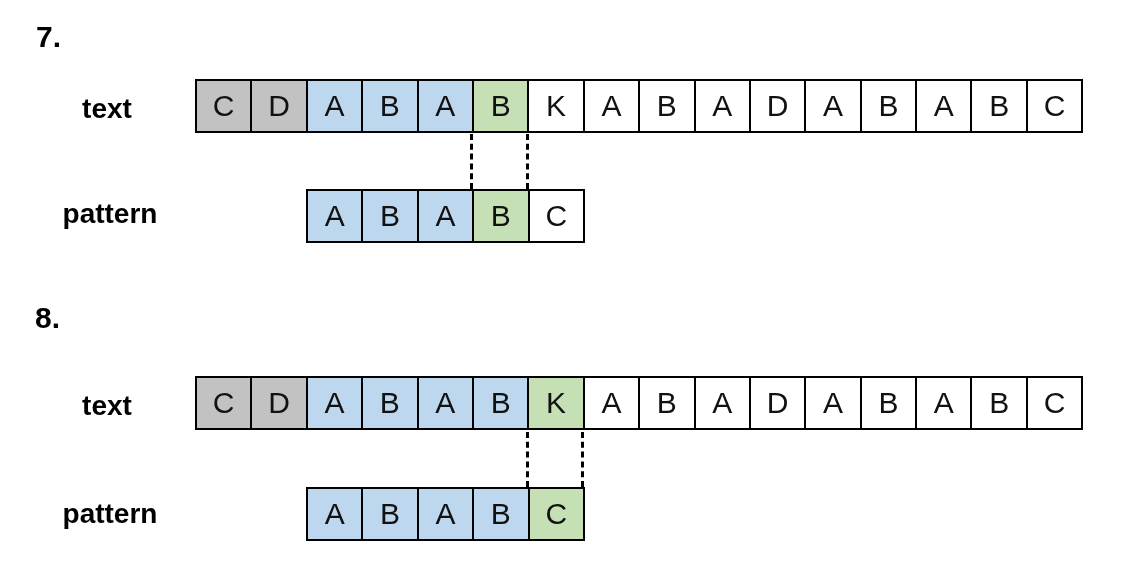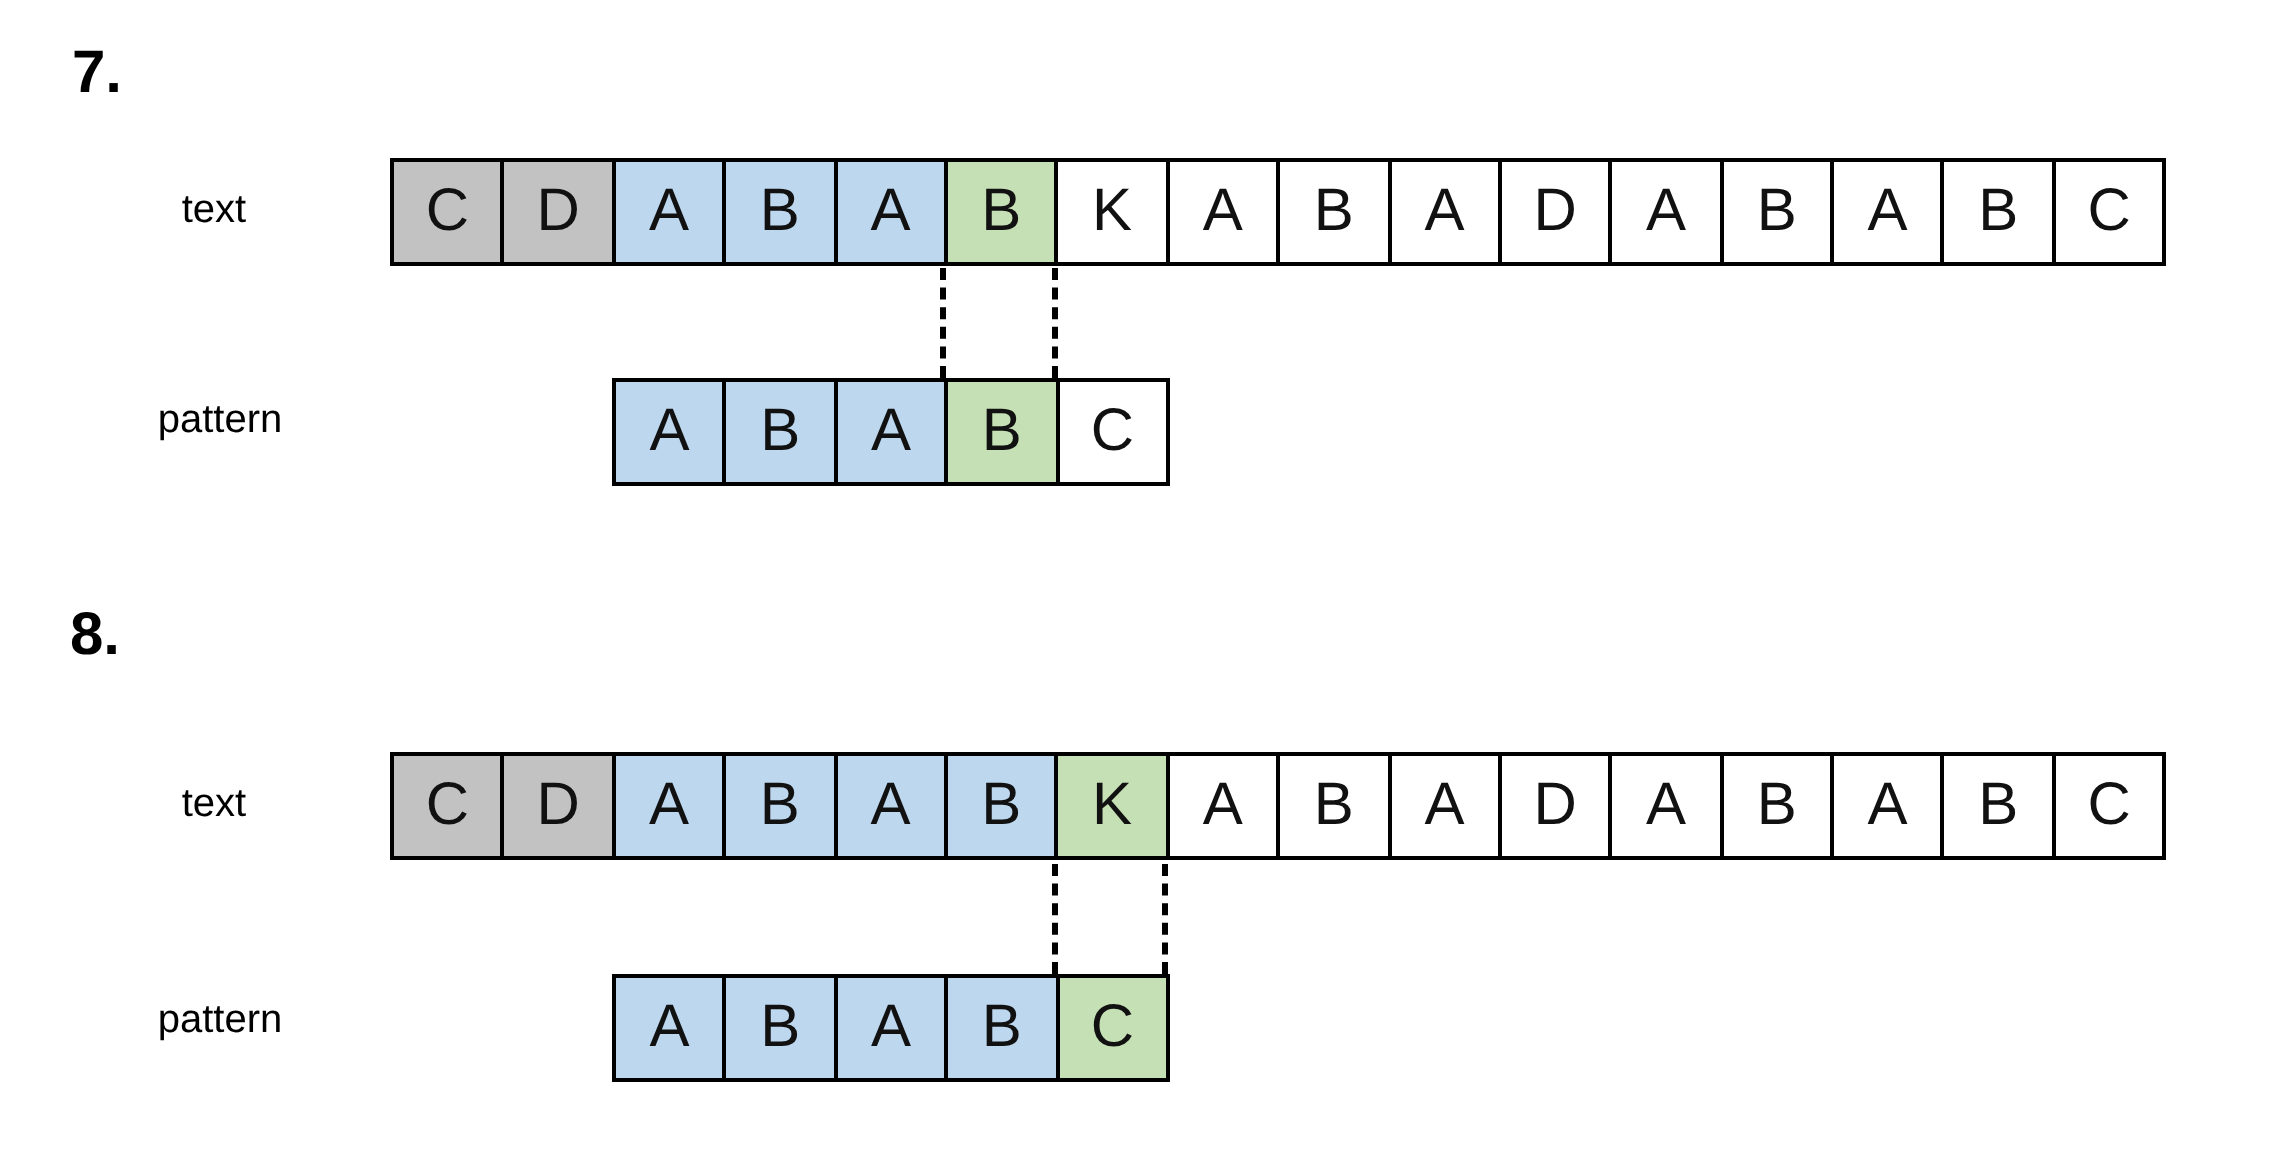--- a/index.html
+++ b/index.html
@@ -20,23 +20,24 @@
     position: absolute;
     font-size: 30px;
     font-weight: bold;
     color: #000000;
     line-height: 1;
   }
   .row-label {
     position: absolute;
     width: 150px;
     text-align: center;
-    font-size: 20px;
+    font-size: 28px;
     color: #000000;
     line-height: 1;
+    font-weight: bold;
   }
   .cell-row {
     position: absolute;
     display: flex;
     border: 1.5px solid #000000;
     background: #ffffff;
     box-sizing: border-box;
   }
   .cell {
     width: 55.4px;

